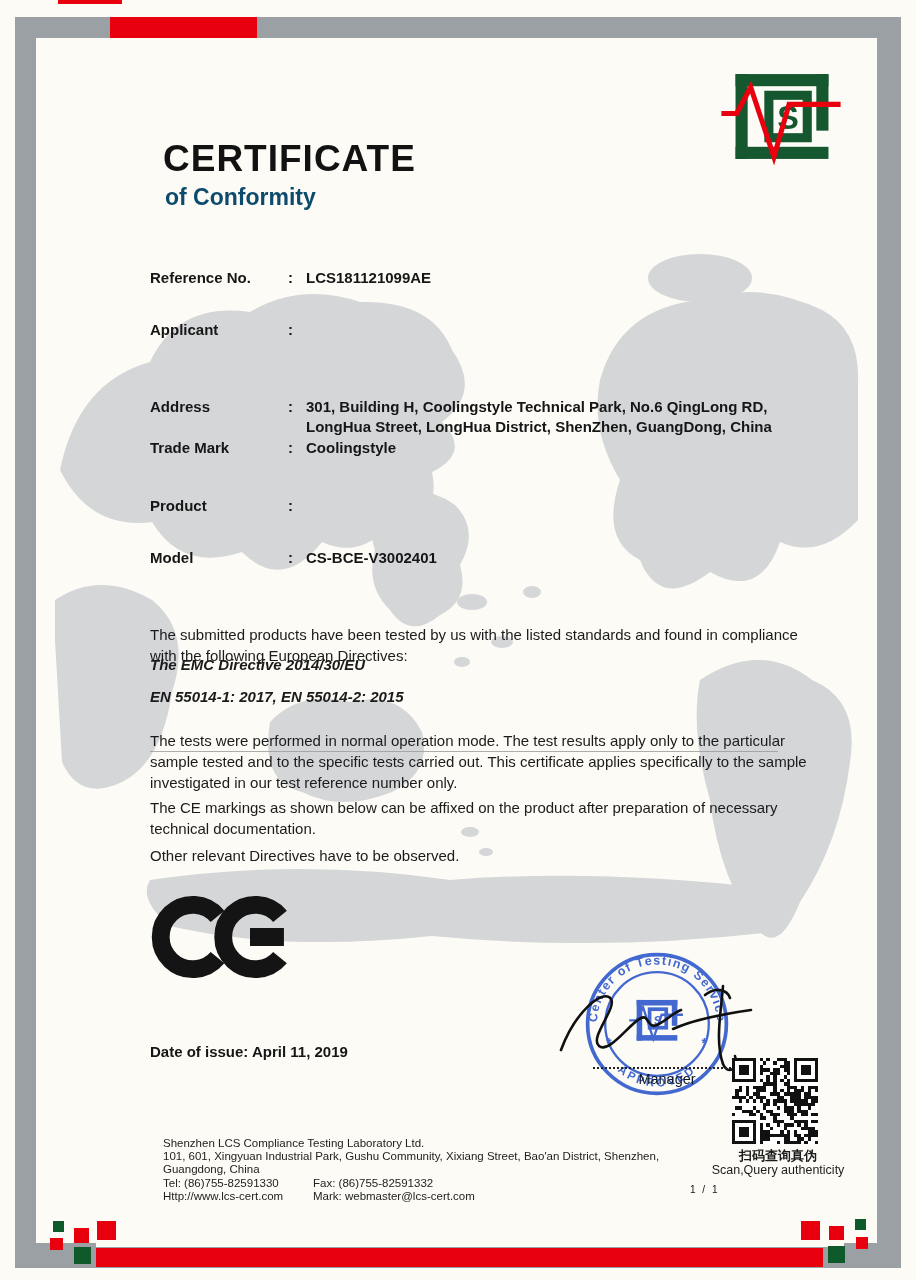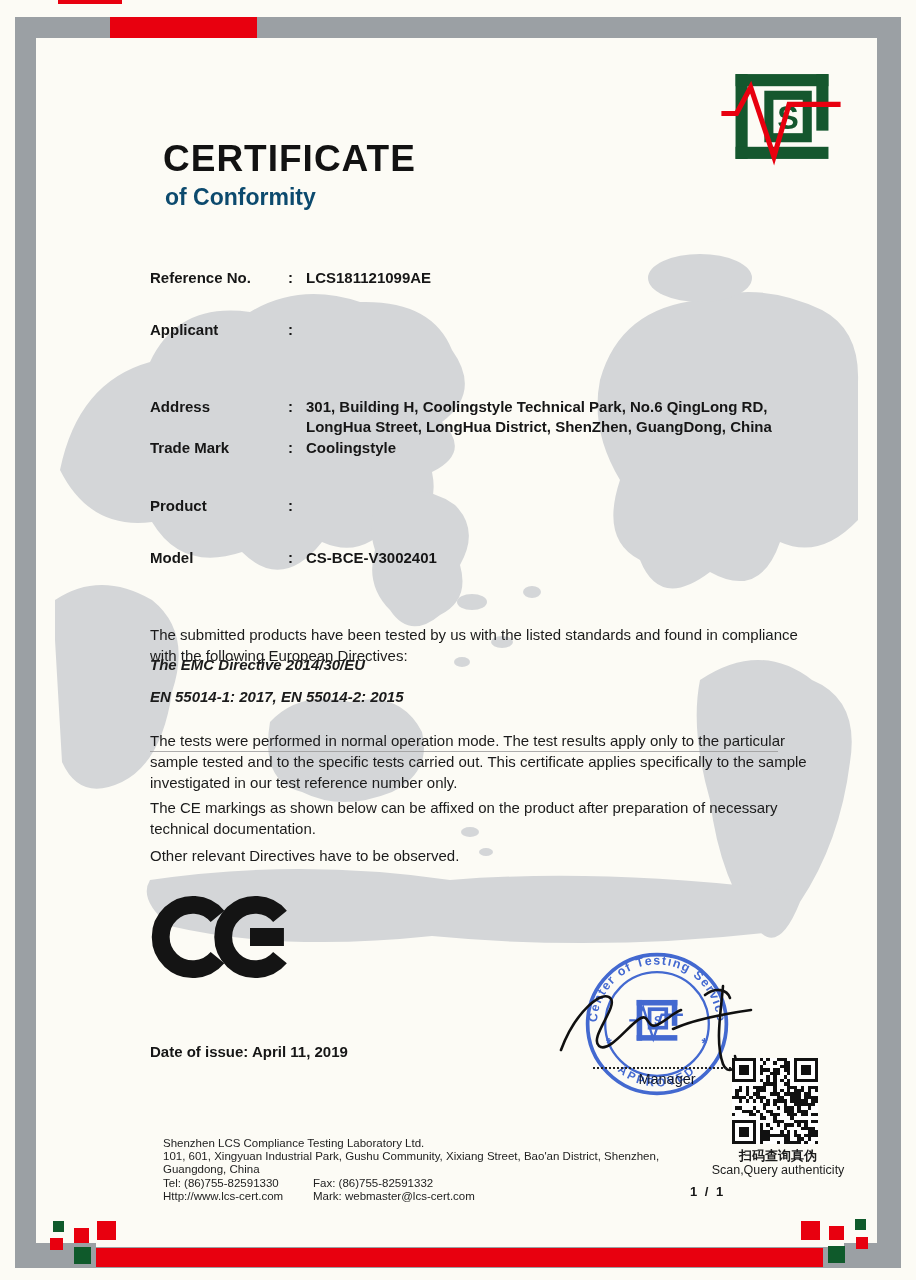--- a/index.html
+++ b/index.html
@@ -24,21 +24,21 @@
   .para{position:absolute;left:150px;width:665px;font-size:15px;line-height:21px;color:#1b1b1b;}
   .para.b{font-weight:bold;font-style:italic;}
   .artifact-line{position:absolute;left:150px;top:751px;width:628px;height:1px;background:#9a9a9a;opacity:.8;}
   .date-line{position:absolute;left:150px;top:1043px;font-size:15px;font-weight:bold;}
   
   .dotted-line{position:absolute;left:593px;top:1052px;width:146px;height:15px;border-bottom:2px dotted #222;}
   .manager{position:absolute;left:607px;top:1071px;width:120px;text-align:center;font-size:14.5px;color:#0f172a;}
   
   .qr-cn{position:absolute;left:712px;top:1147px;width:132px;text-align:center;font-size:13px;font-weight:bold;color:#1c1c1c;}
   .qr-en{position:absolute;left:703px;top:1163px;width:150px;text-align:center;font-size:12.5px;color:#1c1c1c;}
-  .page-num{position:absolute;left:690px;top:1184px;font-size:13px;font-weight:bold;letter-spacing:2px;text-align:center;}
+  .page-num{position:absolute;left:690px;top:1184px;font-size:10px;font-weight:normal;letter-spacing:2px;text-align:center;}
   
   .footer{position:absolute;left:163px;top:1137px;width:520px;font-size:11.5px;line-height:13.2px;color:#222;}
   .footer .frow{display:flex;}
   .footer .c1{width:150px;}
   svg{display:block;}
 </style>
 </head>
 <body>
 
 <div class="page">

